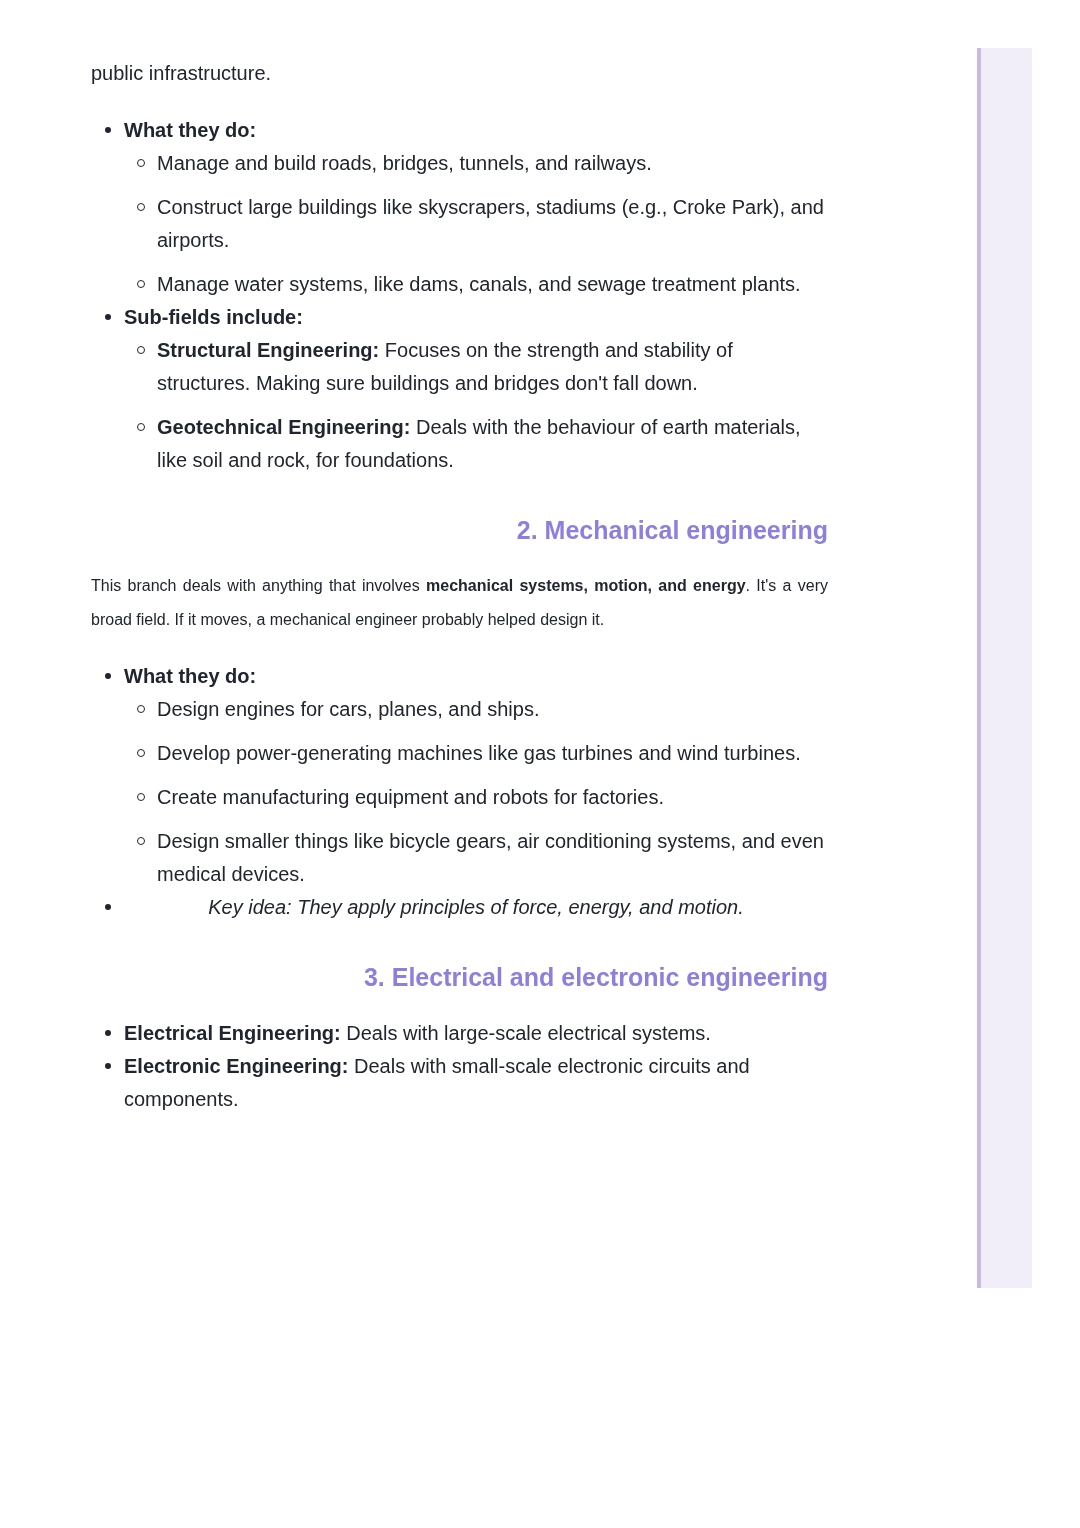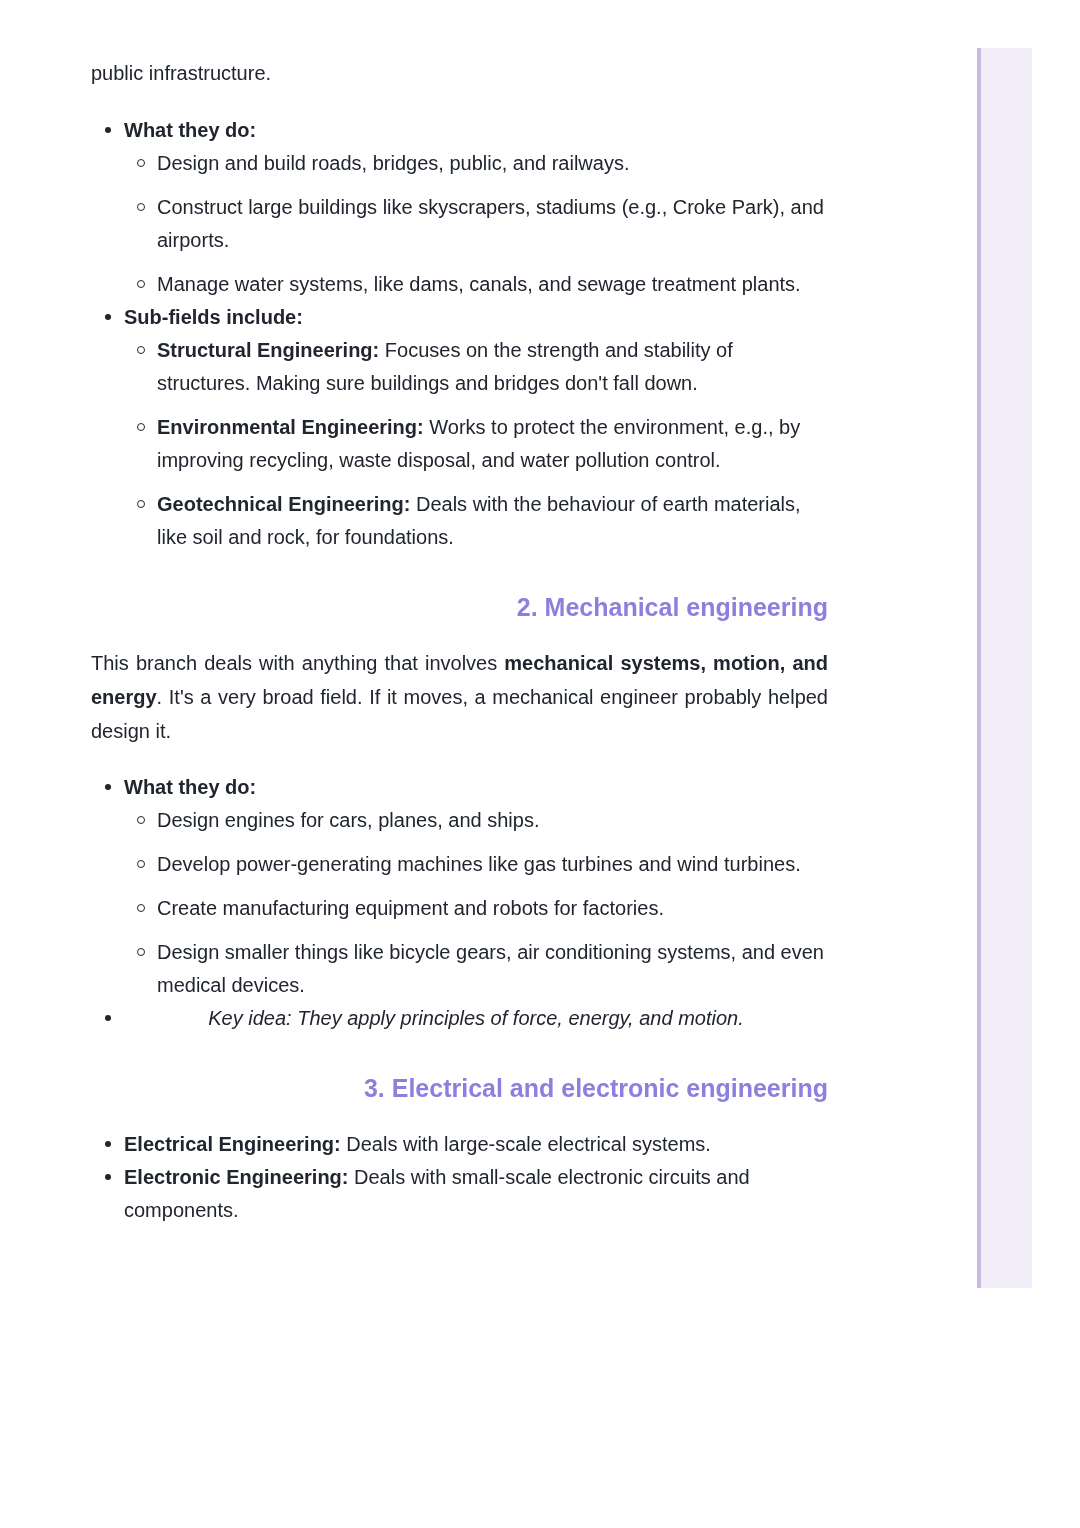--- a/index.html
+++ b/index.html
@@ -14,21 +14,21 @@
     overflow:hidden;
   }
   .content {
     position:absolute;
     top:57px;
     left:91px;
     width:737px;
   }
   .body-text { font-size:20px; line-height:33px; }
   .para {
-    font-size:20px;
+    font-size:16px;
     line-height:34px;
     text-align:justify;
     margin-top:22px;
   }
   .b { font-weight:bold; }
   .it { font-style:italic;text-align:center; }
   h2 {
     font-size:25px;
     line-height:34px;
     font-weight:bold;
@@ -98,30 +98,29 @@
   <div class="edge-strip"></div>
 
   <div class="content">
 
     <p class="body-text">public infrastructure.</p>
 
     <ul class="l1">
       <li>
         <span class="b">What they do:</span>
         <ul class="l2">
-          <li>Design and build roads, bridges, public, and railways.</li>
+          <li>Manage and build roads, bridges, tunnels, and railways.</li>
           <li>Construct large buildings like skyscrapers, stadiums (e.g., Croke Park), and airports.</li>
           <li>Manage water systems, like dams, canals, and sewage treatment plants.</li>
         </ul>
       </li>
       <li>
         <span class="b">Sub-fields include:</span>
         <ul class="l2">
           <li><span class="b">Structural Engineering:</span><span> Focuses on the strength and stability of structures. Making sure buildings and bridges don't fall down.</span></li>
-          <li><span class="b">Environmental Engineering:</span><span> Works to protect the environment, e.g., by improving recycling, waste disposal, and water pollution control.</span></li>
           <li><span class="b">Geotechnical Engineering:</span><span> Deals with the behaviour of earth materials, like soil and rock, for foundations.</span></li>
         </ul>
       </li>
     </ul>
 
     <h2>2. Mechanical engineering</h2>
 
     <p class="para"><span>This branch deals with anything that involves </span><span class="b">mechanical systems, motion, and energy</span><span>. It's a very broad field. If it moves, a mechanical engineer probably helped design it.</span></p>
 
     <ul class="l1 tight">

